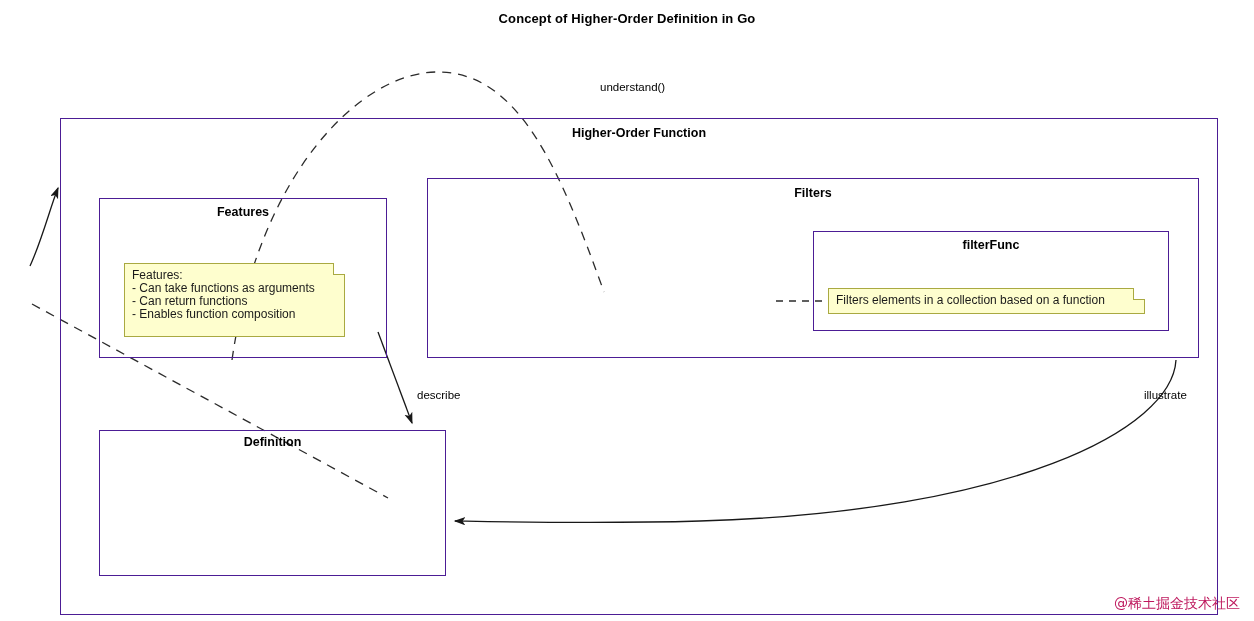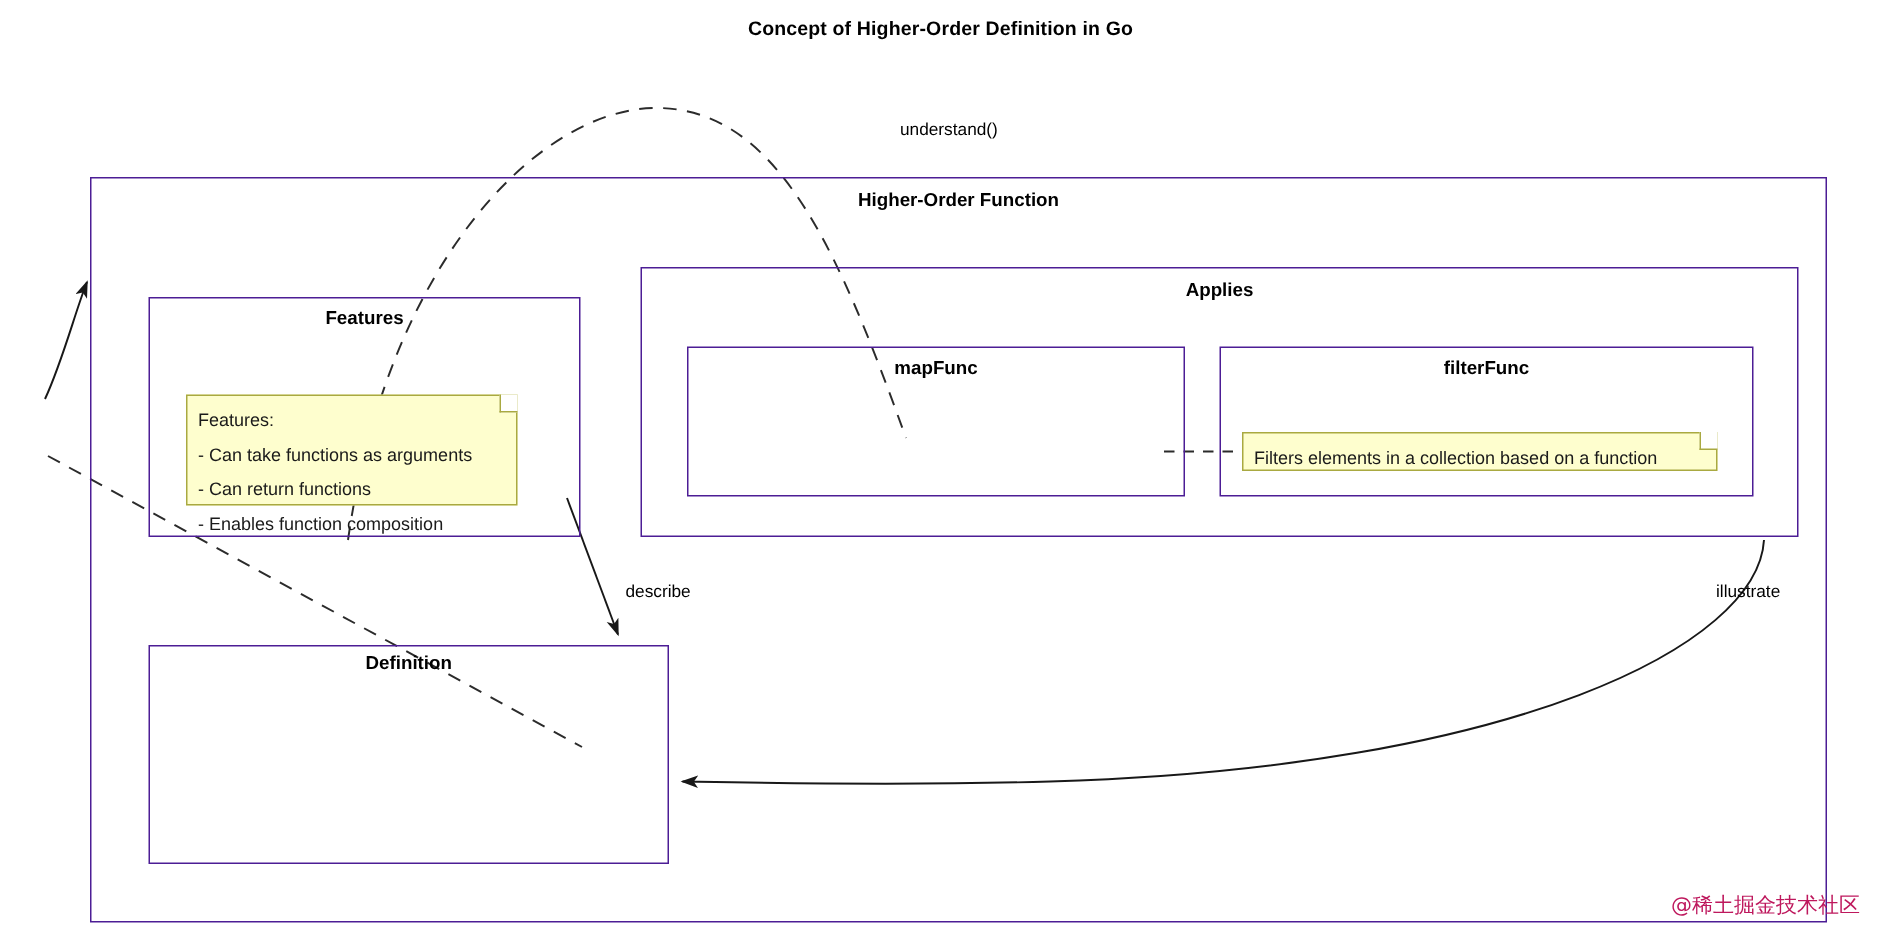--- a/index.html
+++ b/index.html
@@ -102,21 +102,21 @@
   }
   #pkg-filterfunc > .pkg-title { top: 6px; }
 
   
   .note {
     position: absolute;
     box-sizing: border-box;
     background: #FEFECE;
     border: 1px solid #A9A941;
     font-size: 12px;
-    line-height: 23px;
+    line-height: 13px;
     color: #1a1a1a;
     padding: 5px 15px 5px 7px;
     white-space: pre;
   }
   .note .fold {
     position: absolute;
     right: -1px;
     top: -1px;
     width: 11px;
     height: 11px;
@@ -227,26 +227,23 @@
   <div class="note" id="note-features">Features:
 - Can take functions as arguments
 - Can return functions
 - Enables function composition<span class="fold"></span></div>
 
   <div class="pkg" id="pkg-definition">
     <div class="pkg-title">Definition</div>
   </div>
 
   <div class="pkg" id="pkg-examples">
-    <div class="pkg-title">Applies</div>
-  </div>
-
-  <div class="pkg" id="pkg-mapfunc">
-    <div class="pkg-title">mapFunc</div>
-  </div>
+    <div class="pkg-title">Filters</div>
+  </div>
+
 
   <div class="pkg" id="pkg-filterfunc">
     <div class="pkg-title">filterFunc</div>
   </div>
   <div class="note" id="note-filterfunc">Filters elements in a collection based on a function<span class="fold"></span></div>
 
   <div class="edge-label" id="label-understand">understand()</div>
   <div class="edge-label" id="label-describe">describe</div>
   <div class="edge-label" id="label-illustrate">illustrate</div>
 

